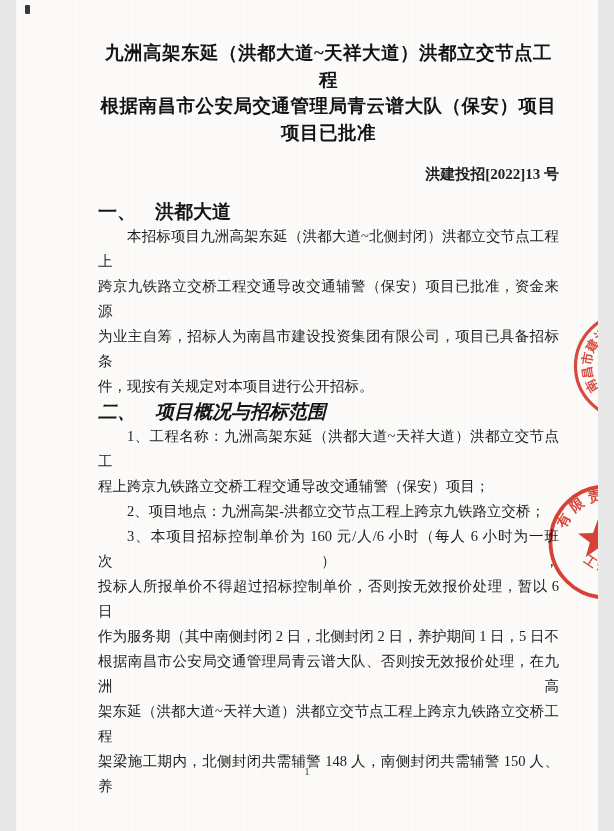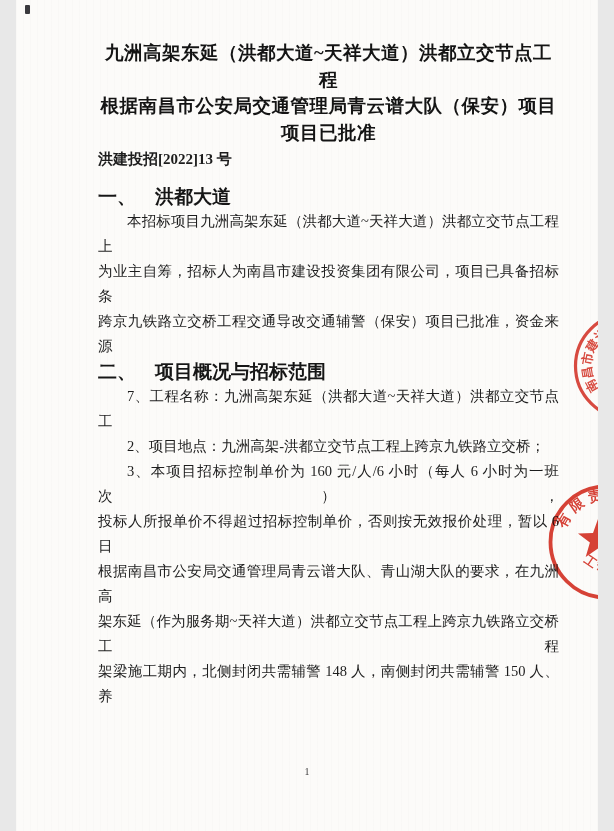--- a/index.html
+++ b/index.html
@@ -19,27 +19,27 @@
     background:#3a3a3e; border-radius:1px;
   }
   .doc {
     position:absolute; left:82px; top:40px; width:461px;
   }
   .title {
     text-align:center; font-weight:bold; font-size:18.5px; line-height:26.5px;
     color:#141414; letter-spacing:0.5px;
   }
   .docno {
-    margin-top:3px; text-align:left; font-weight:bold; font-size:15px; line-height:20px;
+    margin-top:18px; text-align:right; font-weight:bold; font-size:15px; line-height:20px;
   }
   .heading {
     margin-top:15px; font-weight:bold; font-size:19px; line-height:25px;
     white-space:pre; color:#161616;
   }
-  .heading.second { margin-top:0; }
+  .heading.second { margin-top:0;font-style:italic; }
   .para { font-size:14.5px; line-height:25px; }
   .para .line {
     text-align:justify; text-align-last:justify; text-justify:inter-character;
     min-height:25px;
   }
   .para .line.left { text-align-last:left; }
   .para .line:first-child { text-indent:29px; }
   .page-number {
     position:absolute; left:0; right:0; top:766px; text-align:center;
     font-size:10px; color:#3c3c3c;
@@ -62,40 +62,43 @@
       <div>九洲高架东延（洪都大道~天祥大道）洪都立交节点工程</div>
       <div>根据南昌市公安局交通管理局青云谱大队（保安）项目</div>
       <div>项目已批准</div>
     </div>
 
     <div class="docno">洪建投招[2022]13 号</div>
 
     <div class="heading">一、　洪都大道</div>
 
     <div class="para">
-        <div class="line">本招标项目九洲高架东延（洪都大道~天祥大道）洪都立交节点工程上</div>
+        <div class="line">本招标项目九洲高架东延（洪都大道~北侧封闭）洪都立交节点工程上</div>
+        <div class="line">跨京九铁路立交桥工程交通导改交通辅警（保安）项目已批准，资金来源</div>
         <div class="line">为业主自筹，招标人为南昌市建设投资集团有限公司，项目已具备招标条</div>
-        <div class="line">跨京九铁路立交桥工程交通导改交通辅警（保安）项目已批准，资金来源</div>
+        <div class="line left">件，现按有关规定对本项目进行公开招标。</div>
       </div>
 
     <div class="heading second">二、　项目概况与招标范围</div>
 
     <div class="para">
-        <div class="line">7、工程名称：九洲高架东延（洪都大道~天祥大道）洪都立交节点工</div>
+        <div class="line">1、工程名称：九洲高架东延（洪都大道~天祥大道）洪都立交节点工</div>
+        <div class="line left">程上跨京九铁路立交桥工程交通导改交通辅警（保安）项目；</div>
       </div>
 
     <div class="para">
         <div class="line left">2、项目地点：九洲高架-洪都立交节点工程上跨京九铁路立交桥；</div>
       </div>
 
     <div class="para">
         <div class="line">3、本项目招标控制单价为 160 元/人/6 小时（每人 6 小时为一班次），</div>
         <div class="line">投标人所报单价不得超过招标控制单价，否则按无效报价处理，暂以 6 日</div>
-        <div class="line">根据南昌市公安局交通管理局青云谱大队、青山湖大队的要求，在九洲高</div>
-        <div class="line">架东延（作为服务期~天祥大道）洪都立交节点工程上跨京九铁路立交桥工程</div>
+        <div class="line">作为服务期（其中南侧封闭 2 日，北侧封闭 2 日，养护期间 1 日，5 日不</div>
+        <div class="line">根据南昌市公安局交通管理局青云谱大队、否则按无效报价处理，在九洲高</div>
+        <div class="line">架东延（洪都大道~天祥大道）洪都立交节点工程上跨京九铁路立交桥工程</div>
         <div class="line">架梁施工期内，北侧封闭共需辅警 148 人，南侧封闭共需辅警 150 人、养</div>
       </div>
 
   </div>
 
   <svg class="seal seal-1" width="140" height="140" viewBox="0 0 140 140">
     <g opacity="0.88">
       <circle cx="70" cy="70" r="52.5" fill="none" stroke="#d63327" stroke-width="3.2"></circle>
       <path id="s1ring" d="M40.8,92.8 A37,37 0 1 1 99.2,92.8" fill="none"></path>
       <text font-size="12.5" fill="#d63327">

